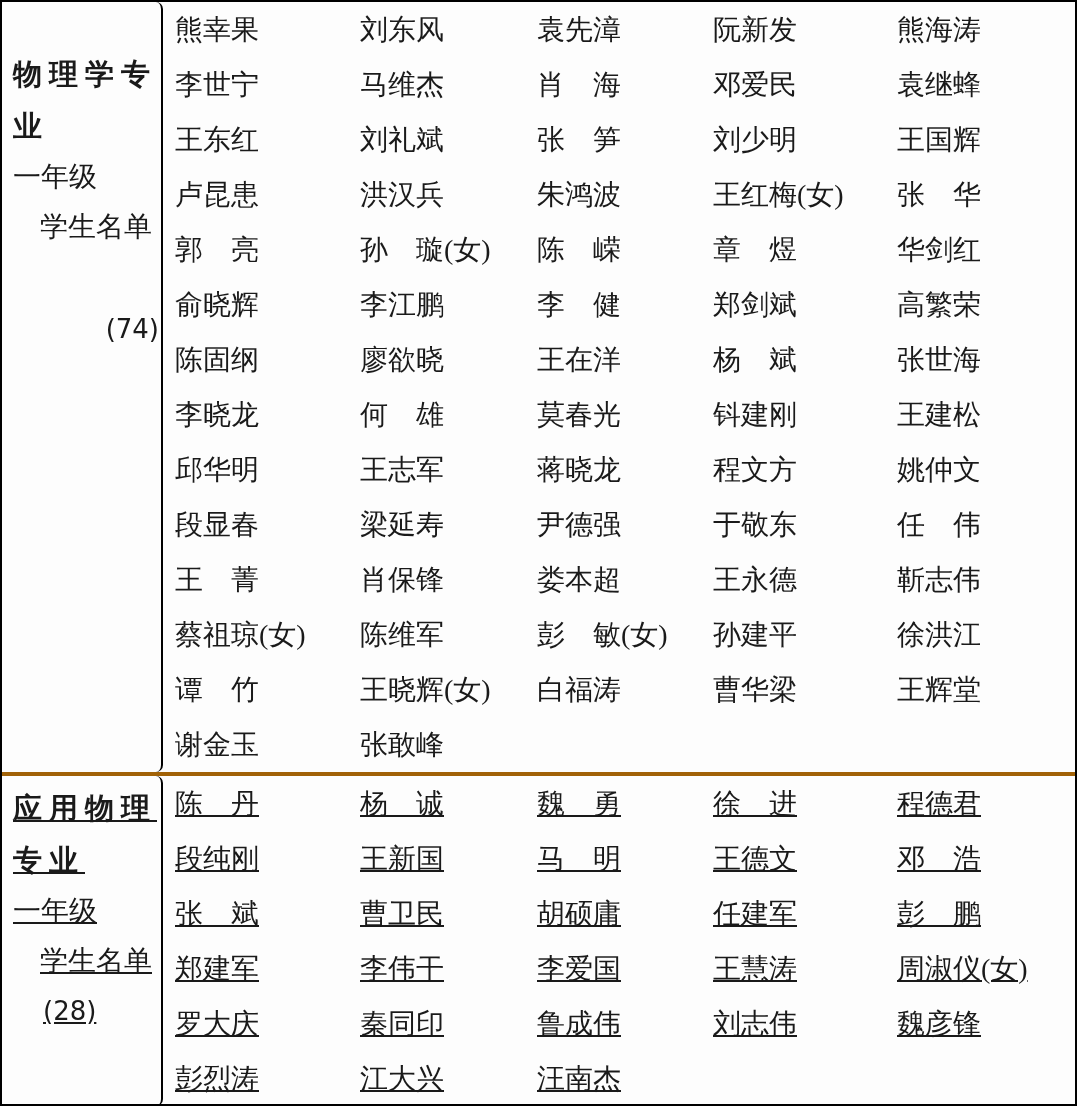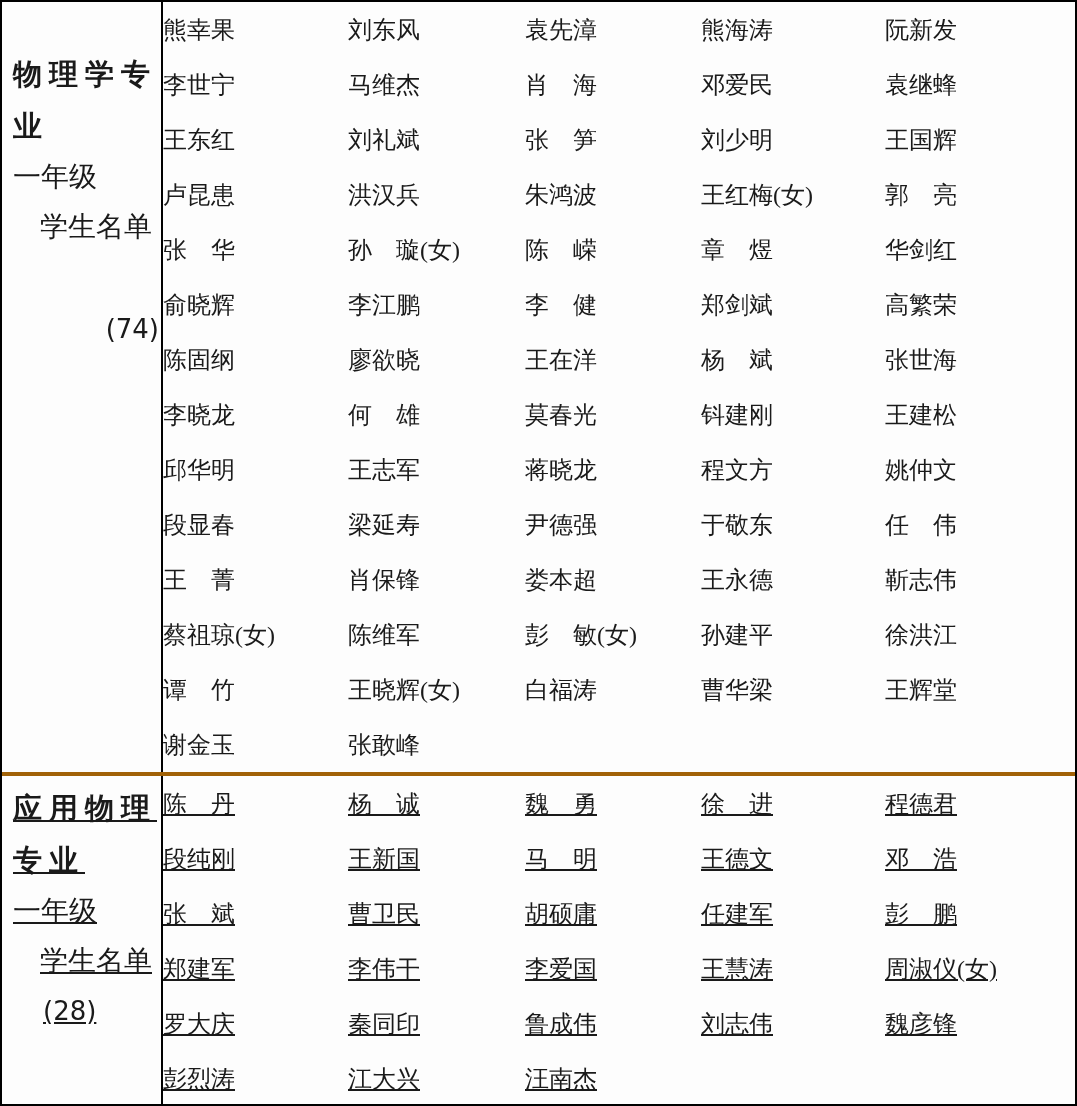--- a/index.html
+++ b/index.html
@@ -17,20 +17,21 @@
   }
   .section { display: flex; }
   .sec-0 { height: 770px; }
   .sec-1 { flex: 1; border-top: 4px solid #a16207; text-decoration: underline; }
   .cell-header {
     width: 161px;
     min-width: 161px;
     box-sizing: border-box;
     border-right: 2px solid #000;
     padding: 46px 2px 0 11px;
+    border-radius: 7px;
   }
   .sec-1 .cell-header { padding-top: 6px; }
   .hdr-title {
     font-weight: bold;
     font-size: 29px;
     letter-spacing: 7px;
     line-height: 52px;
     word-break: break-all;
   }
   .hdr-line { font-size: 28px; line-height: 50px; white-space: nowrap; }
@@ -42,58 +43,59 @@
     font-size: 26px;
   }
   .sec-0 .hdr-count { margin-top: 52px; text-align: right; }
   .names-grid {
     flex: 1;
     display: grid;
     grid-template-columns: 185px 177px 176px 184px 1fr;
     grid-auto-rows: 55px;
     align-items: center;
     box-sizing: border-box;
-    font-size: 24px;
+    padding-left: 12px;
+    font-size: 28px;
   }
   .name-cell { white-space: nowrap; }
 </style>
 </head>
 <body>
 
 <div class="page">
 
   <section class="section sec-0">
     <div class="cell-header">
       <div class="hdr-title">物理学专业</div>
       <div class="hdr-line hdr-grade">一年级</div>
       <div class="hdr-line hdr-list">学生名单</div>
       <div class="hdr-line hdr-count">(74)</div>
     </div>
     <div class="names-grid">
         <div class="name-cell">熊幸果</div>
         <div class="name-cell">刘东风</div>
         <div class="name-cell">袁先漳</div>
+        <div class="name-cell">阮新发</div>
         <div class="name-cell">熊海涛</div>
-        <div class="name-cell">阮新发</div>
         <div class="name-cell">李世宁</div>
         <div class="name-cell">马维杰</div>
         <div class="name-cell">肖　海</div>
         <div class="name-cell">邓爱民</div>
         <div class="name-cell">袁继蜂</div>
         <div class="name-cell">王东红</div>
         <div class="name-cell">刘礼斌</div>
         <div class="name-cell">张　笋</div>
         <div class="name-cell">刘少明</div>
         <div class="name-cell">王国辉</div>
         <div class="name-cell">卢昆患</div>
         <div class="name-cell">洪汉兵</div>
         <div class="name-cell">朱鸿波</div>
         <div class="name-cell">王红梅(女)</div>
+        <div class="name-cell">张　华</div>
         <div class="name-cell">郭　亮</div>
-        <div class="name-cell">张　华</div>
         <div class="name-cell">孙　璇(女)</div>
         <div class="name-cell">陈　嵘</div>
         <div class="name-cell">章　煜</div>
         <div class="name-cell">华剑红</div>
         <div class="name-cell">俞晓辉</div>
         <div class="name-cell">李江鹏</div>
         <div class="name-cell">李　健</div>
         <div class="name-cell">郑剑斌</div>
         <div class="name-cell">高繁荣</div>
         <div class="name-cell">陈固纲</div>

